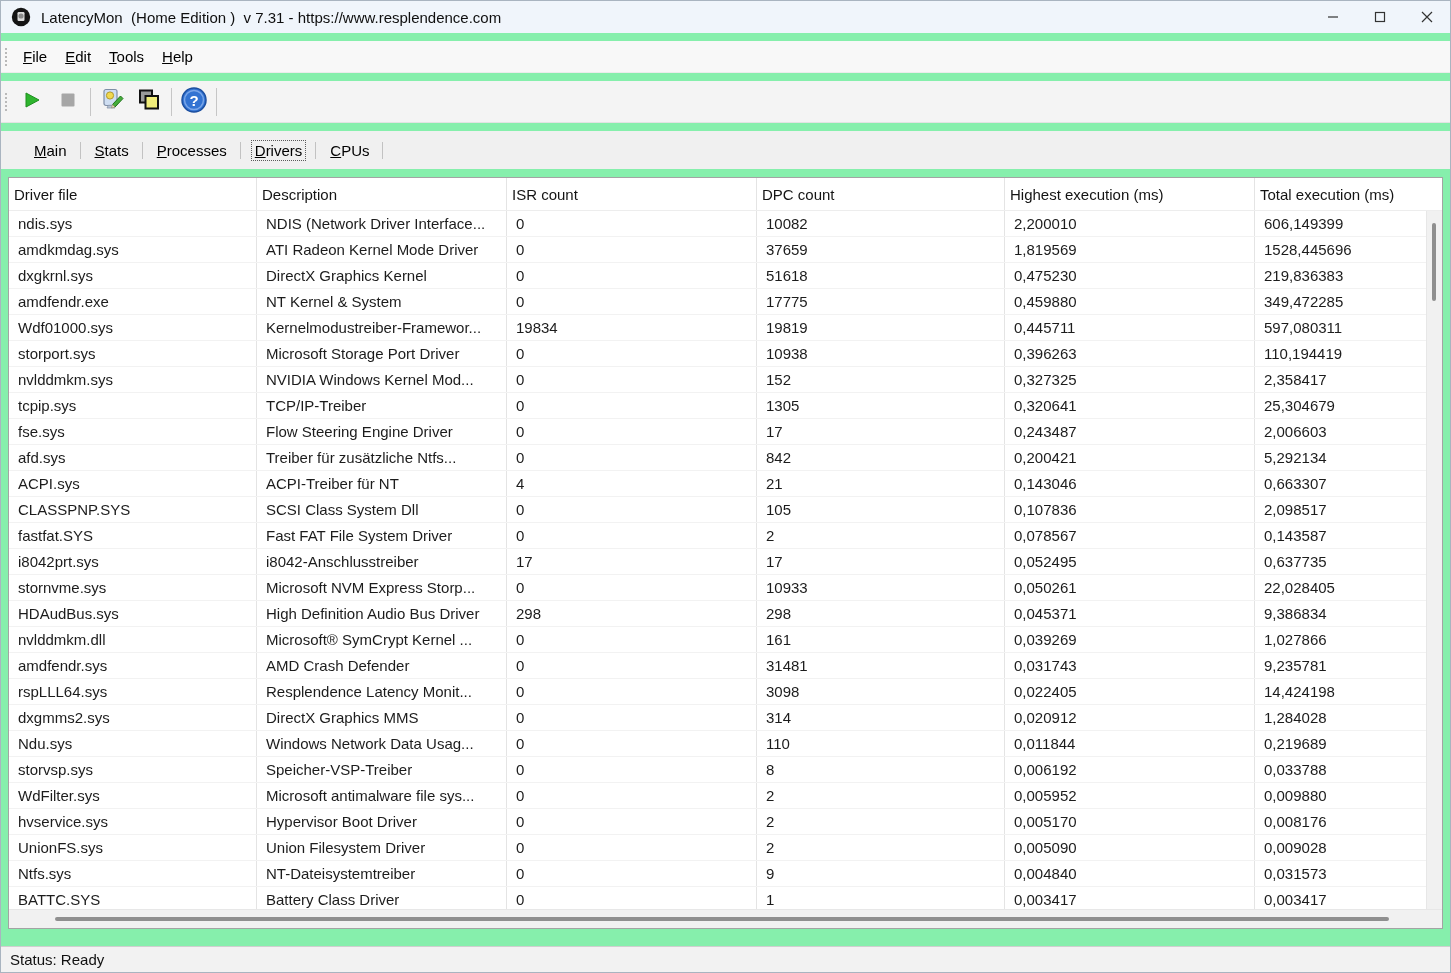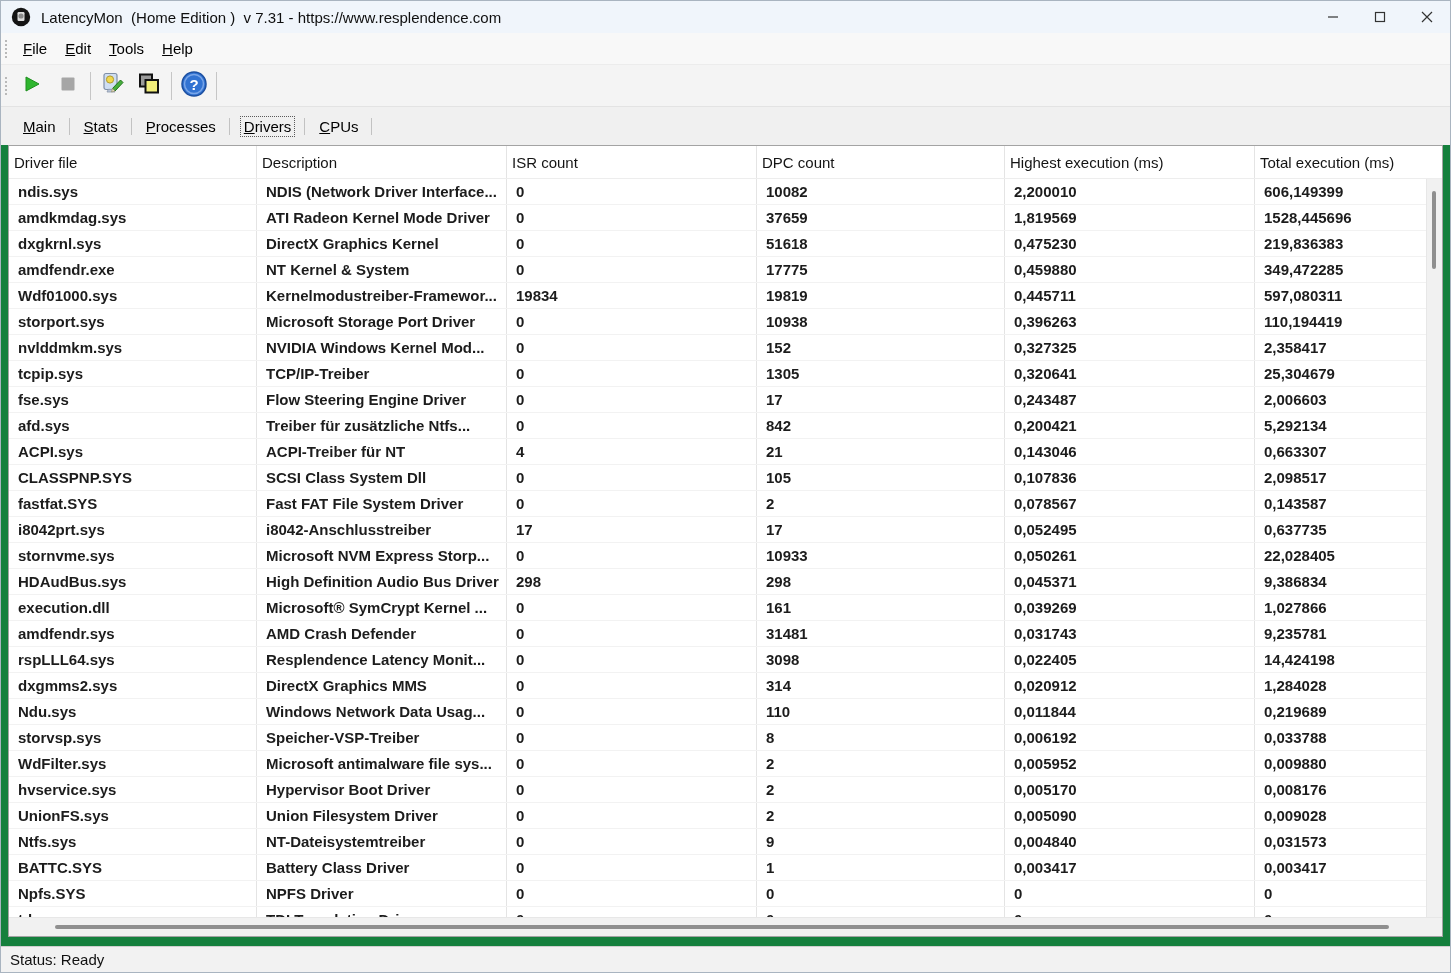--- a/index.html
+++ b/index.html
@@ -1,17 +1,17 @@
 <!DOCTYPE html>
 <html><head>
 <meta charset="utf-8">
 <style>
   html,body{margin:0;padding:0;}
   body{width:1451px;height:973px;font-family:"Liberation Sans",sans-serif;background:#fff;}
-  .window{width:1451px;height:973px;box-sizing:border-box;border:1px solid #a9b4c0;display:flex;flex-direction:column;background:#15803d;overflow:hidden;}
+  .window{width:1451px;height:973px;box-sizing:border-box;border:1px solid #a9b4c0;display:flex;flex-direction:column;background:#86efac;overflow:hidden;gap:8px;}
 
   
   .titlebar{flex:0 0 32px;background:#f0f5fb;display:flex;align-items:center;padding-left:10px;}
   .app-icon{width:20px;height:20px;display:inline-flex;}
   .title{font-size:15px;color:#0f0f0f;margin-left:10px;white-space:pre;}
   .win-controls{margin-left:auto;display:flex;height:100%;}
   .wc{width:47px;height:100%;display:flex;align-items:center;justify-content:center;}
   .wc svg{display:block;}
 
   
@@ -19,34 +19,34 @@
   .grip{width:4px;height:22px;margin:0 6px 0 3px;background-image:radial-gradient(circle,#b9b9b9 1px,transparent 1.3px);background-size:4px 4px;background-position:center;}
   .menu-item{display:inline-block;font-size:15px;color:#000;padding:4px 9px;}
   .accel::first-letter{text-decoration:underline;}
 
   
   .toolbar{flex:0 0 41px;background:#f4f4f4;display:flex;align-items:center;border-bottom:1px solid #e3e3e3;}
   .tbtn{width:36px;height:32px;display:flex;align-items:center;justify-content:center;background:transparent;border:none;padding:0;}
   .tsep{width:1px;height:28px;background:#c6c6c6;margin:0 4px;}
 
   
-  .tabbar{flex:0 0 38px;background:#f0f0f0;display:flex;align-items:center;padding-left:8px;}
+  .tabbar{flex:0 0 38px;background:#f0f0f0;display:flex;align-items:center;padding-left:19px;}
   .tab{display:inline-block;font-size:15px;color:#000;padding:6px 11px;position:relative;}
   .tab::after{content:'';position:absolute;right:0;top:7px;bottom:7px;width:1px;background:#c2c2c2;}
   .tab .tlabel{display:inline-block;padding:1px 3px;}
   .tab.active .tlabel{outline:1px dotted #5a5a5a;}
 
   
   .tablewrap{flex:1;margin:0 7px 9px 7px;border:1px solid #a3a3a3;background:#fff;display:flex;flex-direction:column;position:relative;overflow:hidden;}
   .thead,.trow{display:grid;grid-template-columns:248px 250px 250px 248px 250px 1fr;}
   .thead{flex:0 0 32px;border-bottom:1px solid #ededed;}
   .th{display:flex;align-items:center;padding-left:5px;font-size:15px;color:#141414;border-right:1px solid #e4e4e4;white-space:nowrap;overflow:hidden;}
   .th:last-child{border-right:none;}
   .tbody{flex:1;overflow:hidden;}
-  .trow{height:25px;border-bottom:1px solid #f2f2f2;font-weight:bold;}
+  .trow{height:25px;border-bottom:1px solid #f2f2f2;}
   .tcell{display:flex;align-items:center;padding-left:9px;font-size:15px;color:#1c1c1c;border-right:1px solid #e4e4e4;white-space:nowrap;overflow:hidden;}
   .tcell:last-child{border-right:none;}
 
   
   .vscroll{position:absolute;top:33px;right:0;bottom:19px;width:15px;background:#f1f1f1;border-left:1px solid #e7e7e7;}
   .vthumb{position:absolute;top:12px;left:5px;width:4px;height:78px;background:#8f8f8f;border-radius:2px;}
   .hscroll{flex:0 0 18px;background:#f1f1f1;border-top:1px solid #e7e7e7;position:relative;}
   .hthumb{position:absolute;top:7px;left:46px;height:4px;width:1334px;background:#8f8f8f;border-radius:2px;}
 
   
@@ -282,21 +282,21 @@
         </div>
         <div class="trow">
           <div class="tcell">HDAudBus.sys</div>
           <div class="tcell">High Definition Audio Bus Driver</div>
           <div class="tcell">298</div>
           <div class="tcell">298</div>
           <div class="tcell">0,045371</div>
           <div class="tcell">9,386834</div>
         </div>
         <div class="trow">
-          <div class="tcell">execution.dll</div>
+          <div class="tcell">nvlddmkm.dll</div>
           <div class="tcell">Microsoft® SymCrypt Kernel ...</div>
           <div class="tcell">0</div>
           <div class="tcell">161</div>
           <div class="tcell">0,039269</div>
           <div class="tcell">1,027866</div>
         </div>
         <div class="trow">
           <div class="tcell">amdfendr.sys</div>
           <div class="tcell">AMD Crash Defender</div>
           <div class="tcell">0</div>

